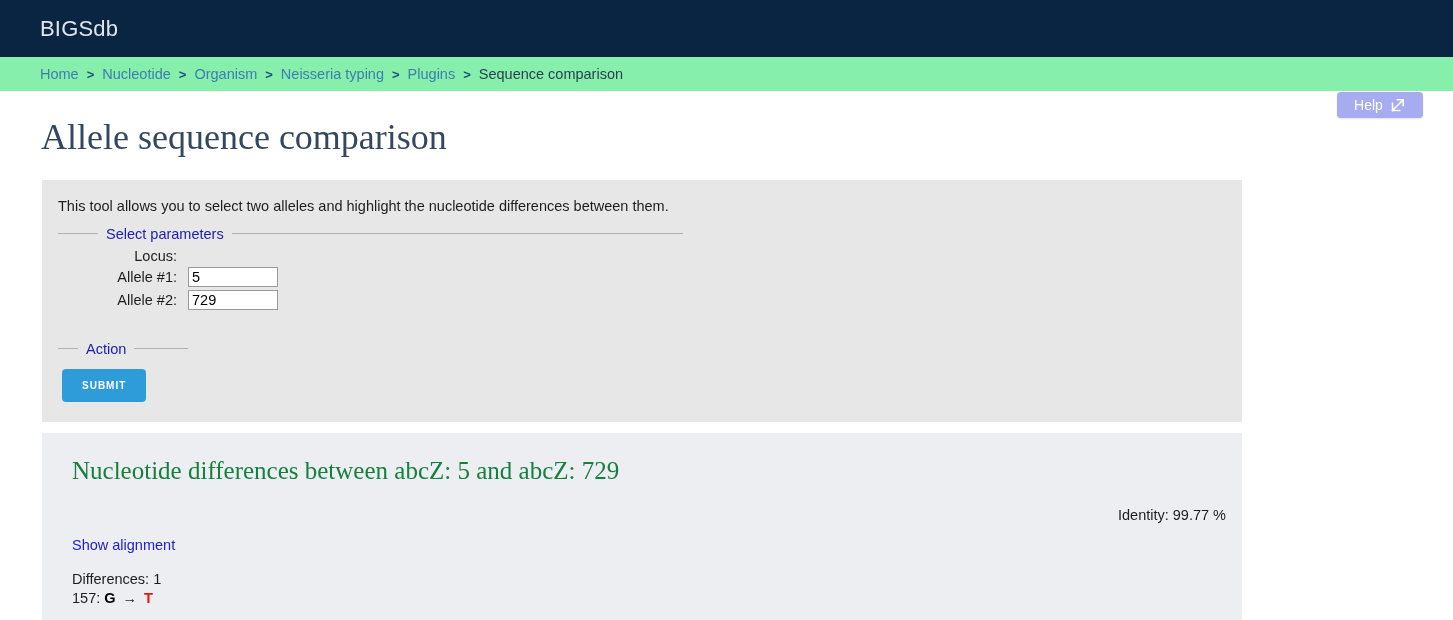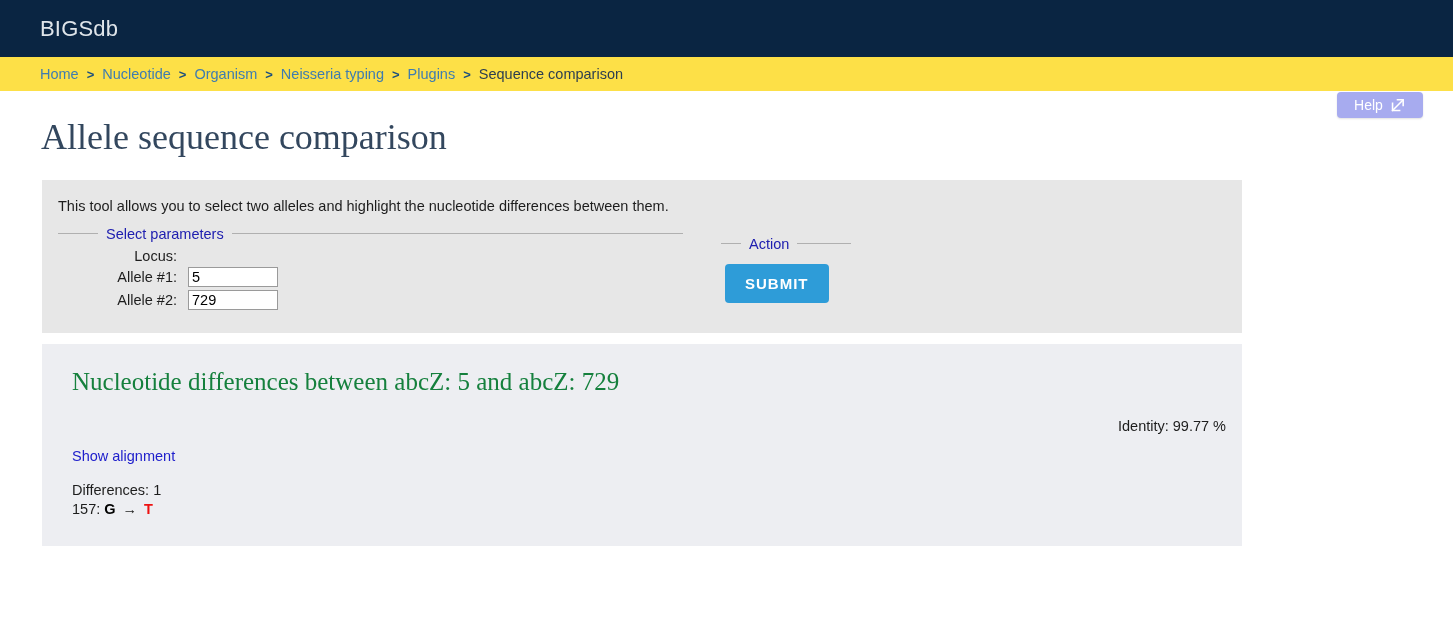--- a/index.html
+++ b/index.html
@@ -30,21 +30,21 @@
   #site-logo {
     color: #dfe5ea;
     font-size: 22px;
     font-weight: 400;
     letter-spacing: 0.2px;
   }
 
   
   #breadcrumb-bar {
     height: 34px;
-    background: #fde047;
+    background: #86efac;
     display: flex;
     align-items: center;
     padding-left: 40px;
     box-sizing: border-box;
     font-size: 14.5px;
     white-space: nowrap;
   }
   .crumb-link {
     color: #3f7cb0;
     text-decoration: none;
@@ -117,22 +117,23 @@
   #intro-text {
     font-size: 14.5px;
     color: #1d1d1d;
     margin: 0 0 12px 0;
     padding-left: 0px;
   }
 
   
   #form-area {
     display: flex;
-    align-items: center;
-    gap: 38px;
+    align-items: flex-start;
+    gap: 28px;
+    flex-direction: column;
   }
   fieldset {
     border: none;
     border-top: 1px solid #b0b0b0;
     margin: 0;
     padding: 6px 0 0 0;
   }
   legend {
     color: #2020b0;
     font-size: 14.5px;
@@ -186,21 +187,21 @@
     padding: 1px 3px;
     box-sizing: border-box;
   }
   #submit-button {
     margin: 6px 0 0 4px;
     background: #2e9cd8;
     color: #ffffff;
     border: none;
     border-radius: 4px;
     font-family: "Liberation Sans", sans-serif;
-    font-size: 15px;
+    font-size: 10px;
     font-weight: bold;
     letter-spacing: 1px;
     padding: 11px 20px;
     cursor: pointer;
   }
 
   
   #results-heading {
     font-family: "Liberation Serif", serif;
     color: #15803d;

